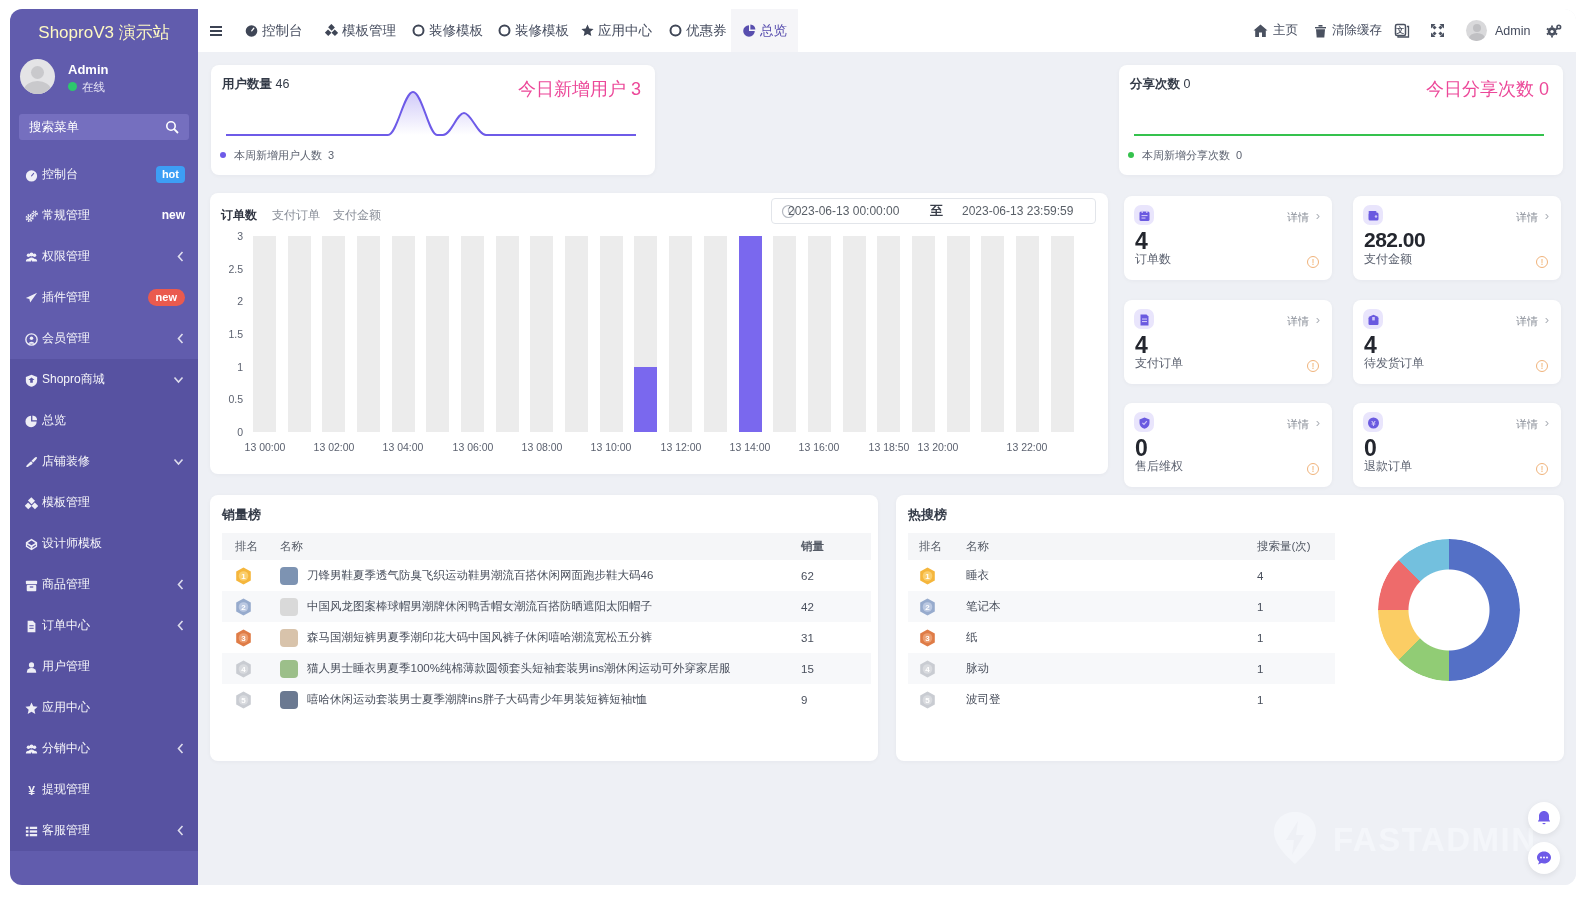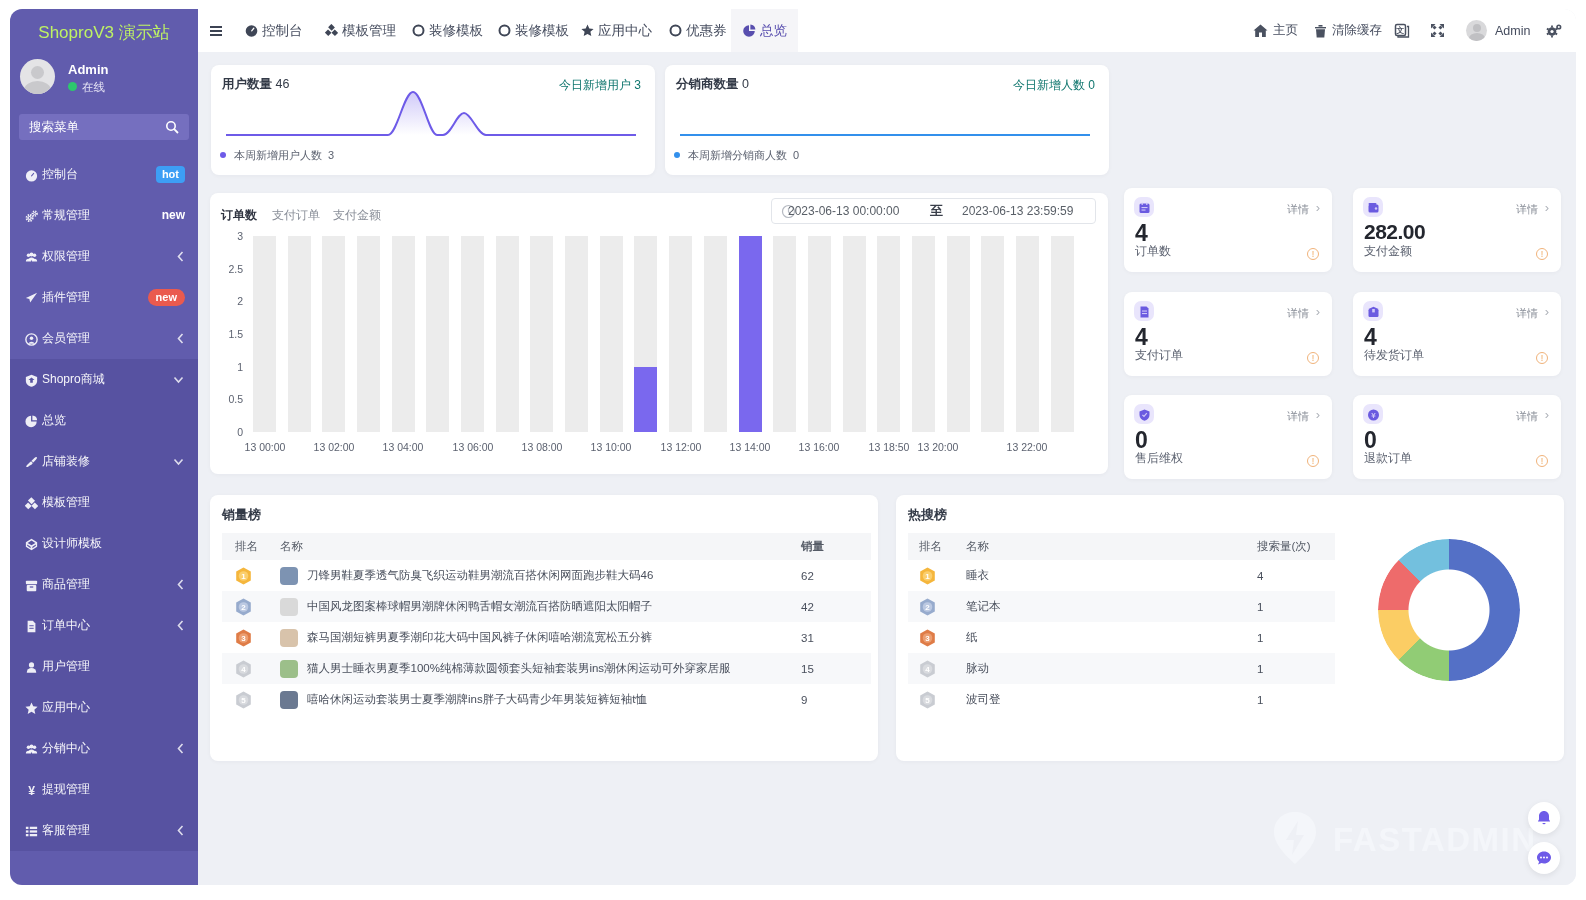--- a/index.html
+++ b/index.html
@@ -1,21 +1,21 @@
 <!DOCTYPE html>
 <html lang="zh"><head>
 <meta charset="utf-8">
 <title>ShoproV3 演示站</title>
 <style>
 * { margin:0; padding:0; box-sizing:border-box; }
 html,body { width:1586px; height:900px; background:#fff; font-family:"Liberation Sans",sans-serif; overflow:hidden; }
 .app { position:absolute; left:10px; top:9px; width:1566px; height:876px; border-radius:12px; overflow:hidden; background:#eef0f5; }
 
 .sidebar { position:absolute; left:0; top:0; width:188px; height:876px; background:#615cad; color:#fff; }
-.sb-title { height:44px; line-height:48px; text-align:center; font-size:17px; color:#bef264; }
+.sb-title { height:44px; line-height:48px; text-align:center; font-size:17px; color:#fef9c3; }
 .sb-user { position:absolute; left:10px; top:50px; height:35px; }
 .avatar { position:absolute; left:0; top:0; width:35px; height:35px; border-radius:50%; background:#e4e4e6; overflow:hidden; }
 .avatar:before { content:""; position:absolute; left:11px; top:7px; width:13px; height:13px; border-radius:50%; background:#c9c9cc; }
 .avatar:after { content:""; position:absolute; left:4px; top:22px; width:27px; height:18px; border-radius:50%; background:#c9c9cc; }
 .sb-uname { position:absolute; left:48px; top:3px; font-weight:bold; font-size:13px; }
 .sb-online { position:absolute; left:48px; top:21px; font-size:11.5px; color:#e7e5f5; white-space:nowrap; }
 .sb-online i { display:inline-block; width:9px; height:9px; border-radius:50%; background:#2dc76d; margin-right:5px; }
 .sb-search { position:absolute; left:9px; top:105px; width:170px; height:26px; background:#756fbf; border-radius:3px; color:#fff; font-size:12.5px; line-height:26px; padding-left:10px;}
 .sb-search .mag { position:absolute; right:10px; top:6px; }
 .menu { position:absolute; left:0; top:145px; width:188px; }
@@ -41,41 +41,41 @@
 .nr-ava:before { content:""; position:absolute; left:6.5px; top:4px; width:8px; height:8px; border-radius:50%; background:#c0c0c3; }
 .nr-ava:after { content:""; position:absolute; left:2.5px; top:13px; width:16px; height:11px; border-radius:50%; background:#c0c0c3; }
 
 .content { position:absolute; left:188px; top:43px; width:1378px; height:833px; background:#eef0f5; }
 .card { position:absolute; background:#fff; border-radius:8px; box-shadow:0 1px 4px rgba(30,30,60,.04); }
 .c-top1 { left:13px; top:13px; width:444px; height:110px; }
 .c-top2 { left:467px; top:13px; width:444px; height:110px; }
 .c-top3 { left:921px; top:13px; width:444px; height:110px; }
 .ct-title { position:absolute; left:11px; top:11px; font-size:12.5px; color:#333a47; font-weight:bold; }
 .ct-title b { font-weight:normal; font-size:12.5px; }
-.ct-right { position:absolute; right:14px; top:12px; font-size:12px; color:#0f766e; }
+.ct-right { position:absolute; right:14px; top:12px; font-size:18px; color:#ec4899; }
 .ct-legend { position:absolute; left:9px; bottom:12px; font-size:11px; color:#5c6270; }
 .ct-legend i { display:inline-block; width:6px; height:6px; border-radius:50%; margin-right:8px; vertical-align:1px; }
 .spark { position:absolute; left:13px; top:20px; }
 
 .c-chart { left:12px; top:141px; width:898px; height:281px; }
 .cc-tabs { position:absolute; left:11px; top:14px; font-size:12px; color:#8a8f99; }
 .cc-tabs b { color:#2f3441; margin-right:15px; font-size:12px; }
 .cc-tabs span { margin-right:13px; }
 .datebox { position:absolute; right:12px; top:5px; width:325px; height:26px; border:1px solid #e2e5ea; border-radius:4px; background:#fff; font-size:12px; color:#5a6068; line-height:24px; }
 .datebox .clk { position:absolute; left:9px; top:5px; }
 .datebox .d1 { position:absolute; left:16px; }
 .datebox .zhi { position:absolute; left:158px; color:#3a3f4a; font-weight:bold; font-size:13px; }
 .datebox .d2 { position:absolute; left:190px; }
 .bars { position:absolute; left:40px; top:43px; width:838px; height:196px; }
 .bar-slot { position:absolute; bottom:0; width:23px; height:196px; background:#ececec; }
 .bar-val { position:absolute; bottom:0; width:23px; background:#7a68ee; }
 .ylab { position:absolute; right:100%; margin-right:7px; font-size:10.5px; color:#5c6270; width:30px; text-align:right; transform:translateY(-50%); }
 .xlab { position:absolute; top:205px; font-size:10.5px; color:#5c6270; width:70px; text-align:center; }
 
-.sc { position:absolute; width:208px; height:84px; }
+.sc { position:absolute; width:208px; height:84px;margin-top:8px; }
 .sc .icsq { position:absolute; left:10px; top:9px; width:20px; height:20px; border-radius:7px; background:#e9e5fc; }
 .sc .icsq svg { position:absolute; left:5px; top:4.5px; }
 .sc .det { position:absolute; right:23px; top:14px; font-size:11px; color:#8a8f99; }
 .sc .gt { position:absolute; right:12px; top:12px; font-size:13px; color:#aeb2b9; }
 .sc .num { position:absolute; left:11px; top:32px; font-size:23px; color:#23262e; font-weight:bold; }
 .sc .lbl { position:absolute; left:11px; bottom:12px; font-size:12px; color:#5c6270; }
 .sc .warn { position:absolute; right:13px; bottom:12px; width:12px; height:12px; border:1.2px solid #f0b37b; border-radius:50%; color:#f0a95f; font-size:9px; text-align:center; line-height:11px; }
 
 .c-sales { left:12px; top:443px; width:668px; height:266px; }
 .c-hot { left:698px; top:443px; width:668px; height:266px; }
@@ -359,27 +359,27 @@
             <linearGradient id="g1" x1="0" y1="0" x2="0" y2="1">
           <stop offset="0" stop-color="#7a68ee" stop-opacity=".35"></stop>
               <stop offset="1" stop-color="#7a68ee" stop-opacity="0"></stop>
             </linearGradient>
           </defs>
         <path d="M2,50 L164,50 C173,50 180,7 189,7 C198,7 205,50 213,50 L219,50 C227,50 233,28 240,28 C247,28 254,50 262,50 L412,50" fill="url(#g1)" stroke="none"></path>
         <path d="M2,50 L164,50 C173,50 180,7 189,7 C198,7 205,50 213,50 L219,50 C227,50 233,28 240,28 C247,28 254,50 262,50 L412,50" fill="none" stroke="#6e5be8" stroke-width="2"></path>
       </svg>
       <div class="ct-legend"><i style="background:#6e5be8"></i>本周新增用户人数&nbsp; 3</div>
     </div>
-    <div class="card c-top2">
-      <div class="ct-title">分销商数量 <b>0</b></div>
-      <div class="ct-right">今日新增人数 0</div>
+    <div class="card c-top3">
+      <div class="ct-title">分享次数 <b>0</b></div>
+      <div class="ct-right">今日分享次数 0</div>
       <svg class="spark" width="416" height="56">
-          <line x1="2" y1="50" x2="412" y2="50" stroke="#3390ec" stroke-width="2.2"></line>
+          <line x1="2" y1="50" x2="412" y2="50" stroke="#35c24d" stroke-width="2.2"></line>
         </svg>
-      <div class="ct-legend"><i style="background:#3390ec"></i>本周新增分销商人数&nbsp; 0</div>
+      <div class="ct-legend"><i style="background:#35c24d"></i>本周新增分享次数&nbsp; 0</div>
     </div>
     <div class="card c-chart">
       <div class="cc-tabs"><b>订单数</b><span>支付订单</span><span>支付金额</span></div>
       <div class="datebox">
         <svg class="clk" width="15" height="15" viewBox="0 0 15 15">
             <circle cx="7.5" cy="7.5" r="6" fill="none" stroke="#b6bac2" stroke-width="1.2"></circle>
             <path d="M7.5,4 L7.5,8 L10,9.5" fill="none" stroke="#b6bac2" stroke-width="1.2"></path>
           </svg>
         <span class="d1">2023-06-13 00:00:00</span>
           <span class="zhi">至</span>

